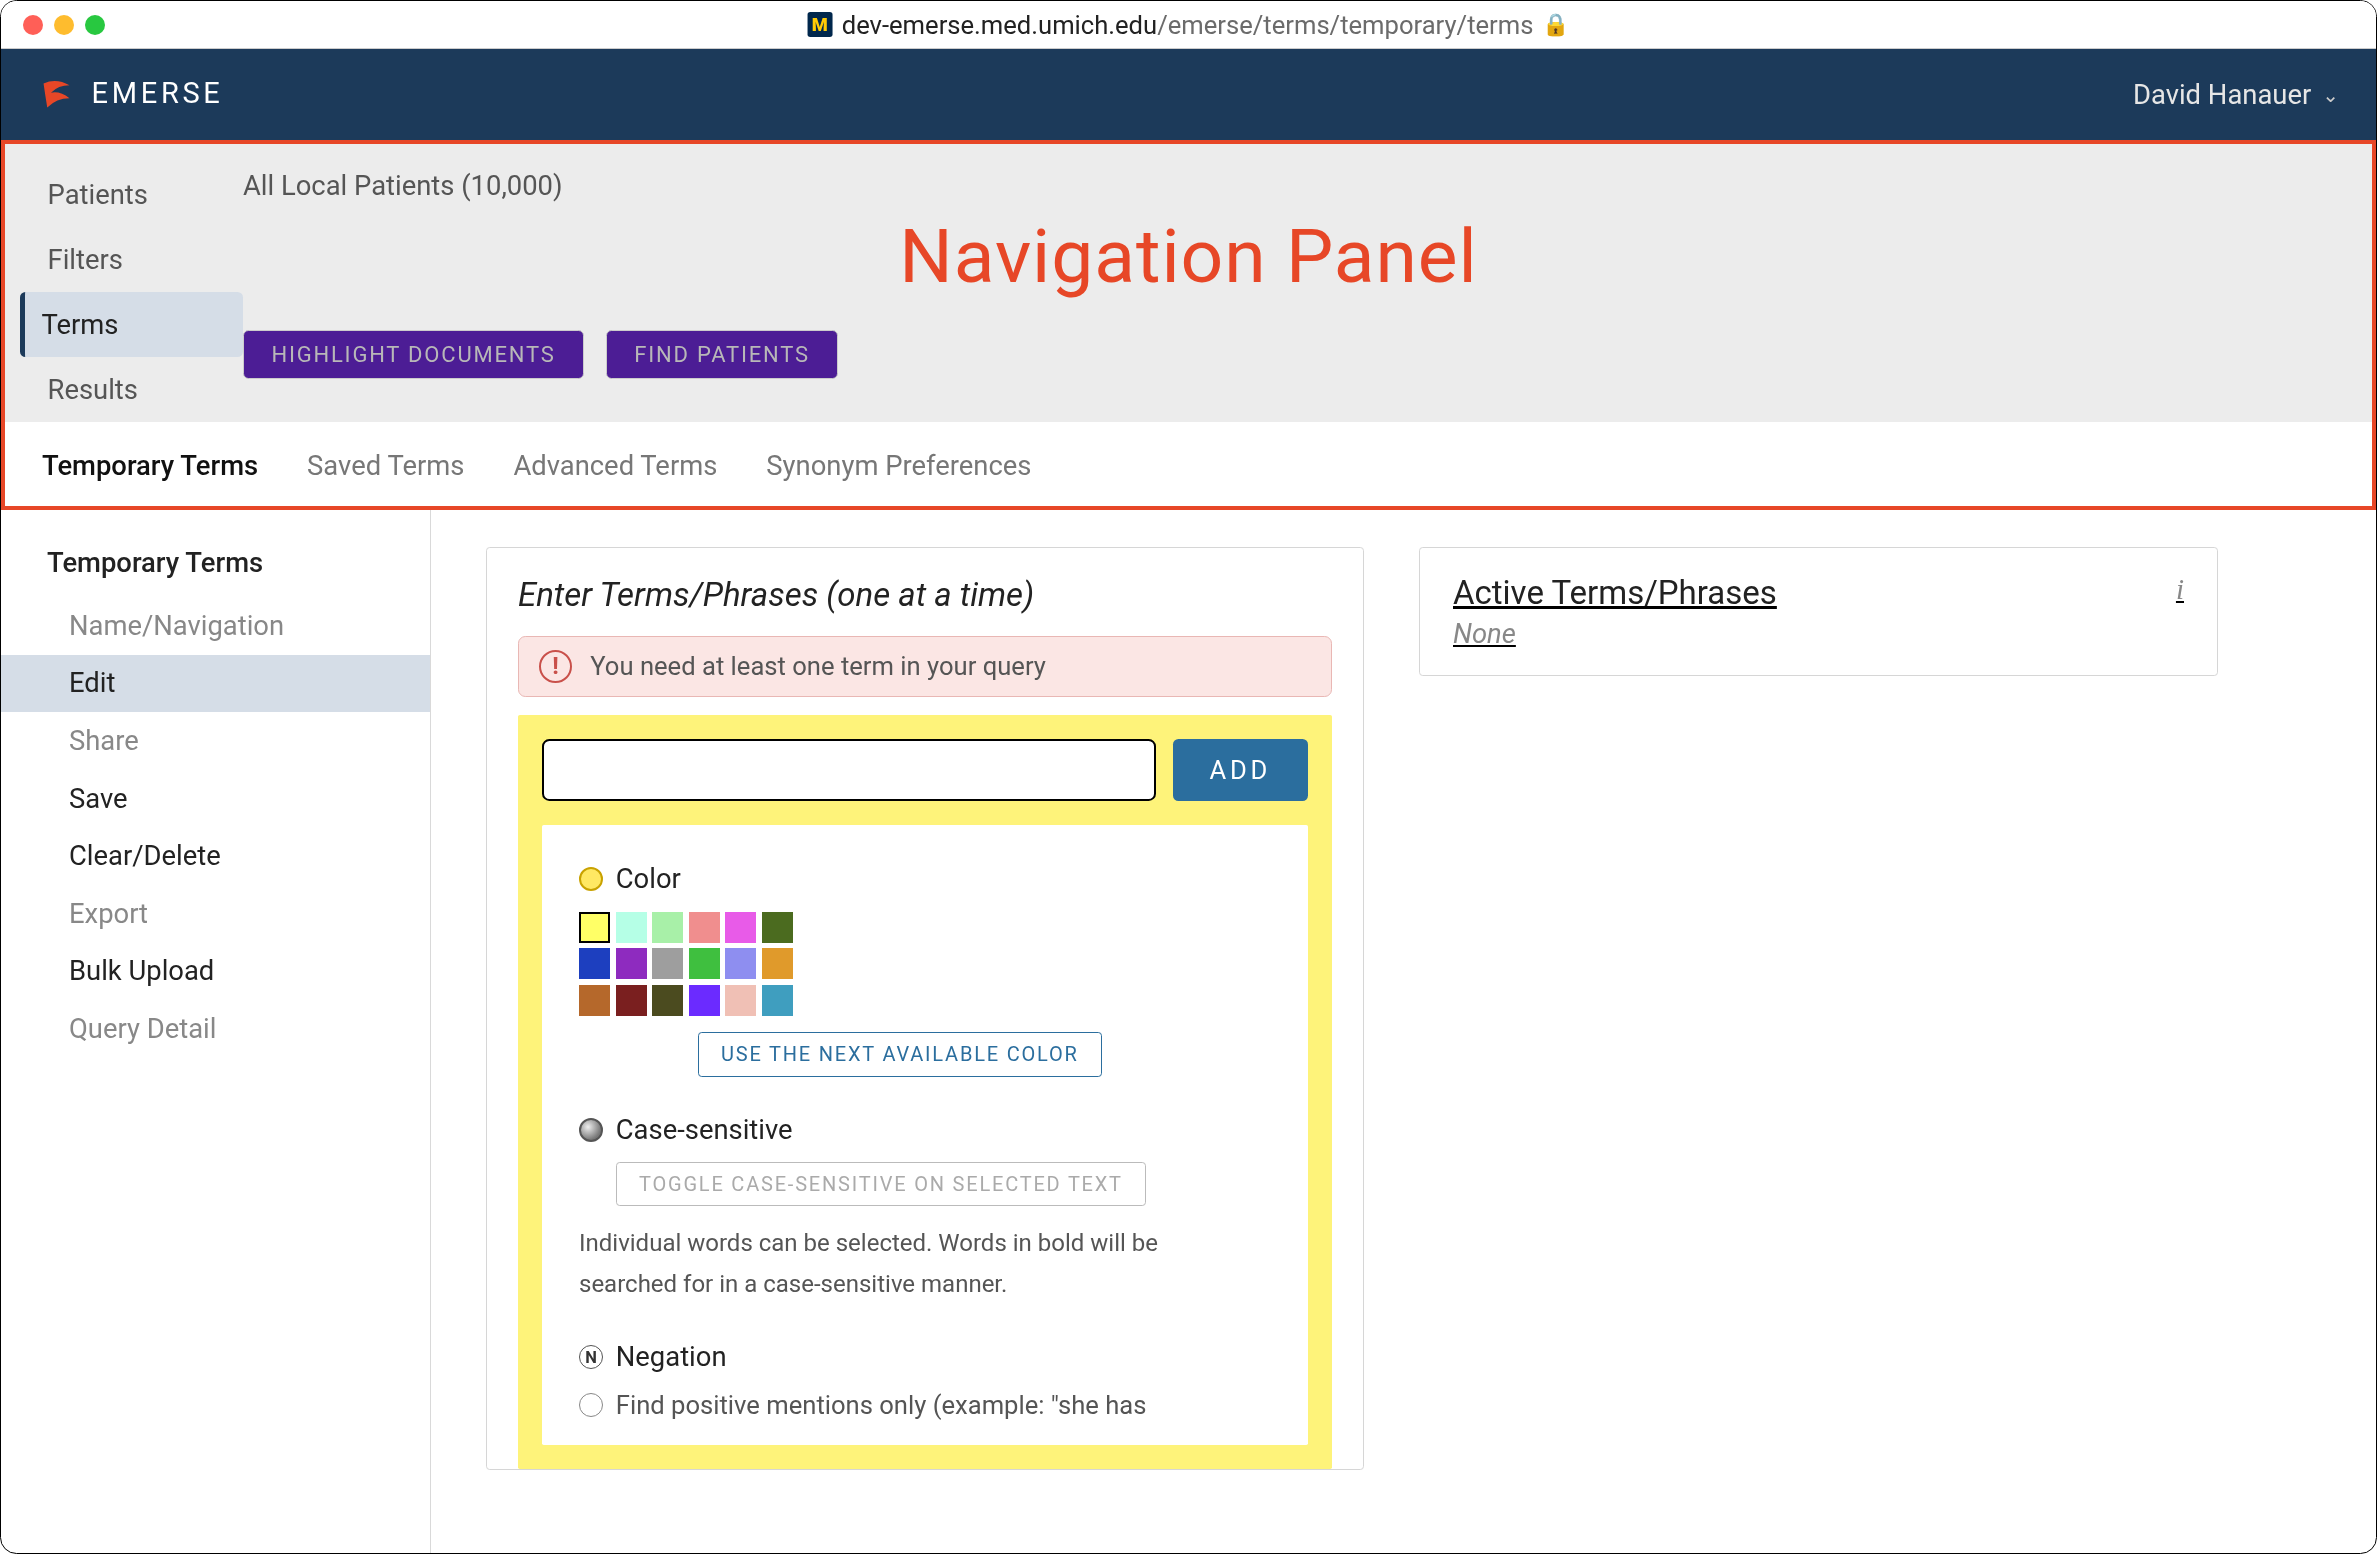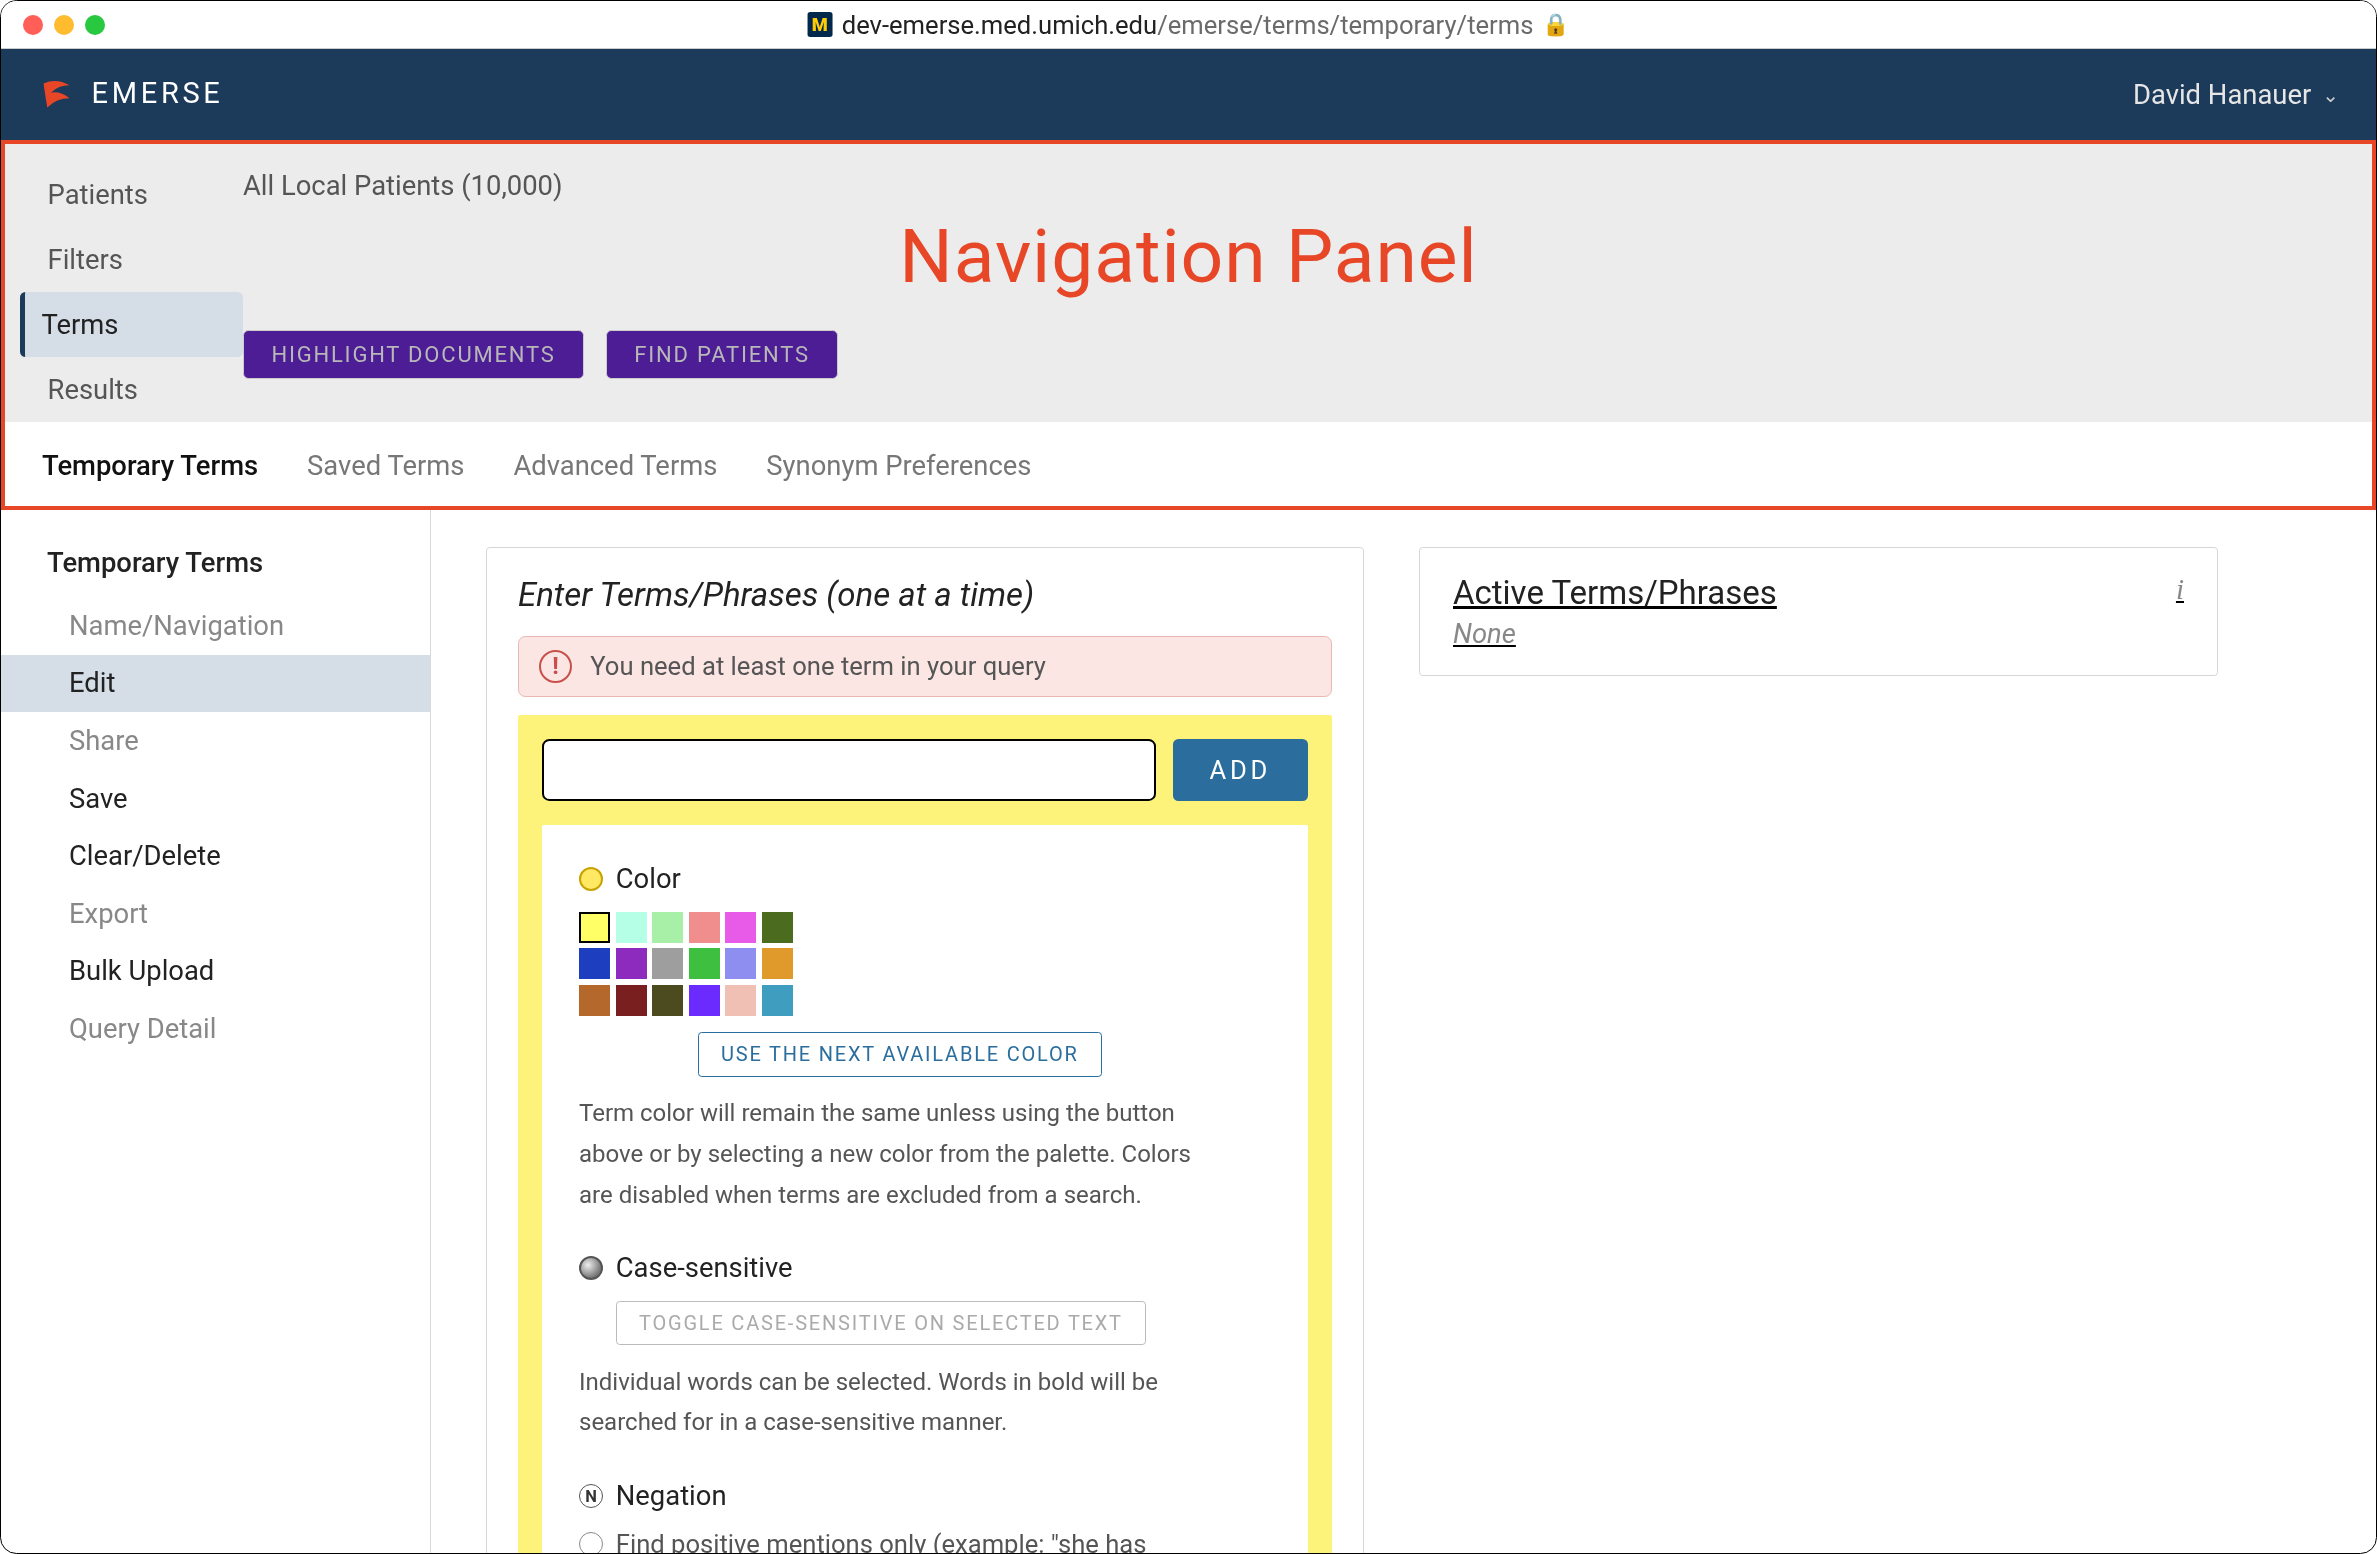--- a/index.html
+++ b/index.html
@@ -200,21 +200,20 @@
                 <div class="sw" style="background: rgb(181, 104, 43);"></div>
                 <div class="sw" style="background: rgb(122, 31, 31);"></div>
                 <div class="sw" style="background: rgb(75, 75, 31);"></div>
                 <div class="sw" style="background: rgb(107, 43, 255);"></div>
                 <div class="sw" style="background: rgb(240, 192, 181);"></div>
                 <div class="sw" style="background: rgb(63, 158, 191);"></div>
               </div>
             <div style="margin-left:119px;">
               <button class="outline-btn">USE THE NEXT AVAILABLE COLOR</button>
             </div>
-            <div class="helper">Term color will remain the same unless using the button above or by selecting a new color from the palette. Colors are disabled when terms are excluded from a search.</div>
 
             <div class="sect-head" style="margin-top:37px;">
               <span class="orb grey"></span>
               <span>Case-sensitive</span>
             </div>
             <div style="margin-left:37px;">
               <button class="outline-btn disabled">TOGGLE CASE-SENSITIVE ON SELECTED TEXT</button>
             </div>
             <div class="helper">Individual words can be selected. Words in bold will be searched for in a case-sensitive manner.</div>
 

